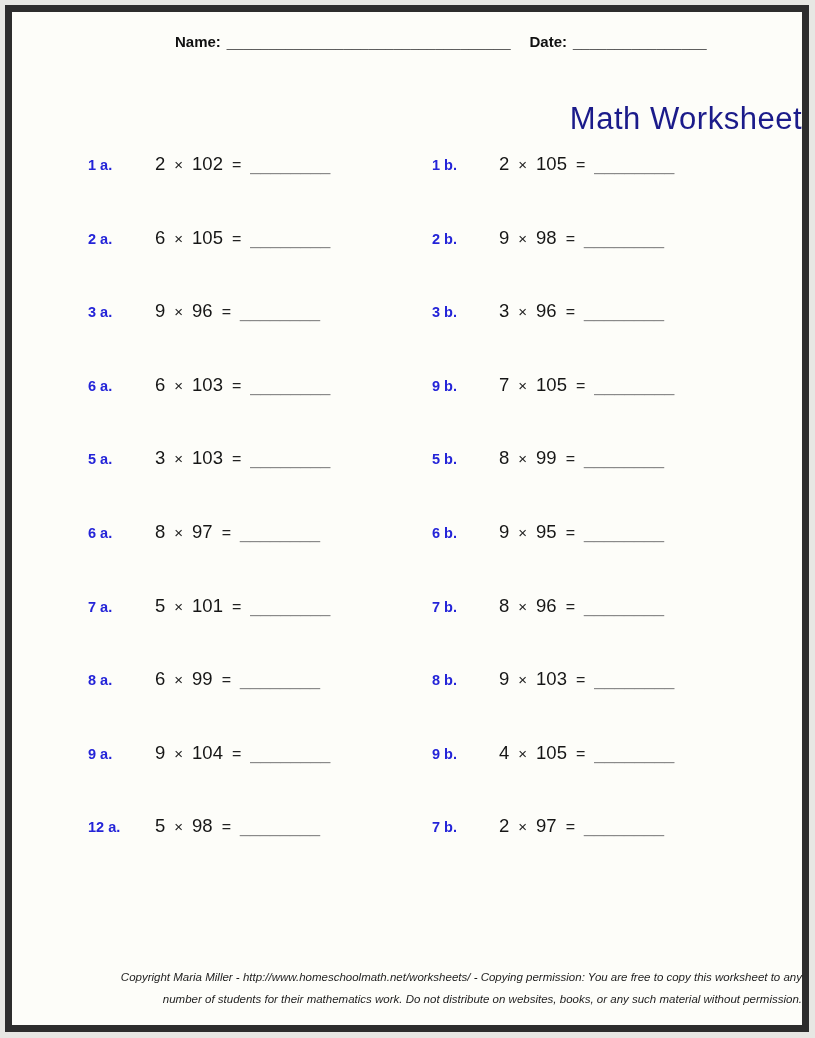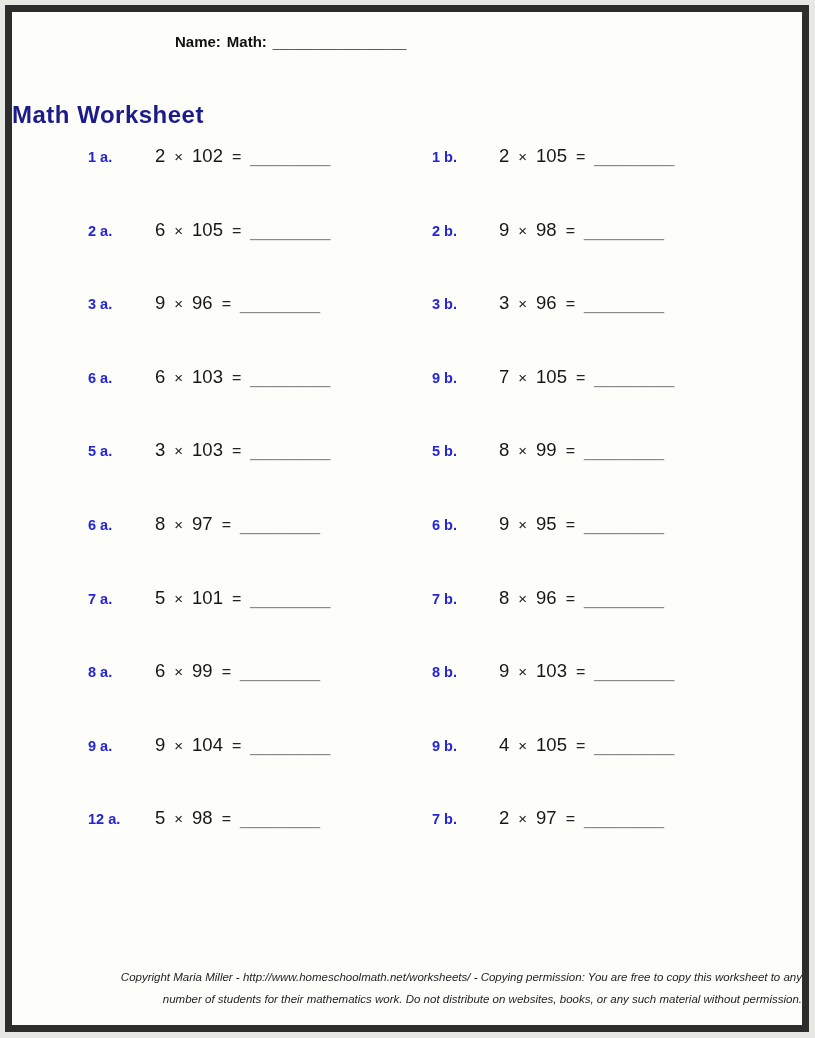--- a/index.html
+++ b/index.html
@@ -27,23 +27,23 @@
     display:flex;align-items:flex-start;
     font-size:15px;color:#111;
     white-space:nowrap;
   }
   .hdr-label{font-weight:bold;margin-right:6px;}
   .hdr-blank{color:#555;letter-spacing:0;margin-right:19px;font-size:15px;}
   .hdr-blank:last-child{margin-right:16px;}
   
   .title{
     margin:51px 0 0 0;
-    text-align:left;
-    font-size:24px;
-    font-weight:bold;
+    text-align:right;
+    font-size:31px;
+    font-weight:normal;
     color:var(--title-color);
     letter-spacing:0.5px;
   }
   
   .problems{
     display:grid;
     grid-template-columns:344px auto;
     grid-auto-rows:73.6px;
     margin-top:16px;
   }
@@ -84,21 +84,22 @@
   }
 </style>
 </head>
 <body>
 
 <div class="canvas">
   <div class="page">
 
     <div class="header-row">
       <span class="hdr-label">Name:</span>
-      <span class="hdr-label">Math:</span>
+      <span class="hdr-blank">__________________________________</span>
+      <span class="hdr-label">Date:</span>
       <span class="hdr-blank">________________</span>
     </div>
 
     <div class="title">Math Worksheet</div>
 
     <div class="problems">
         <div class="cell">
     <span class="plabel">1 a.</span>
     <span class="expr">
       <span class="num">2</span>

